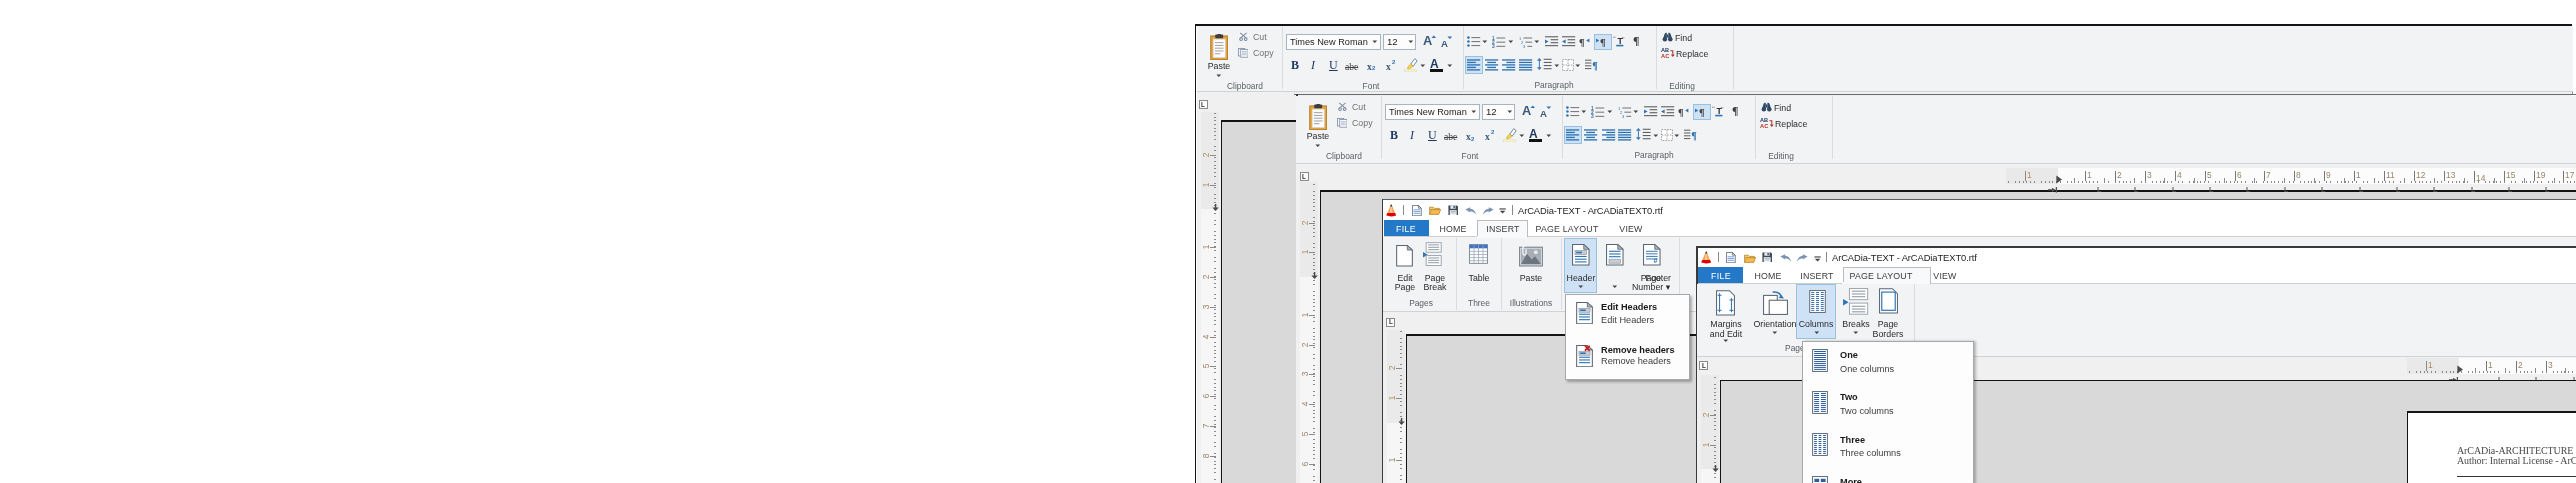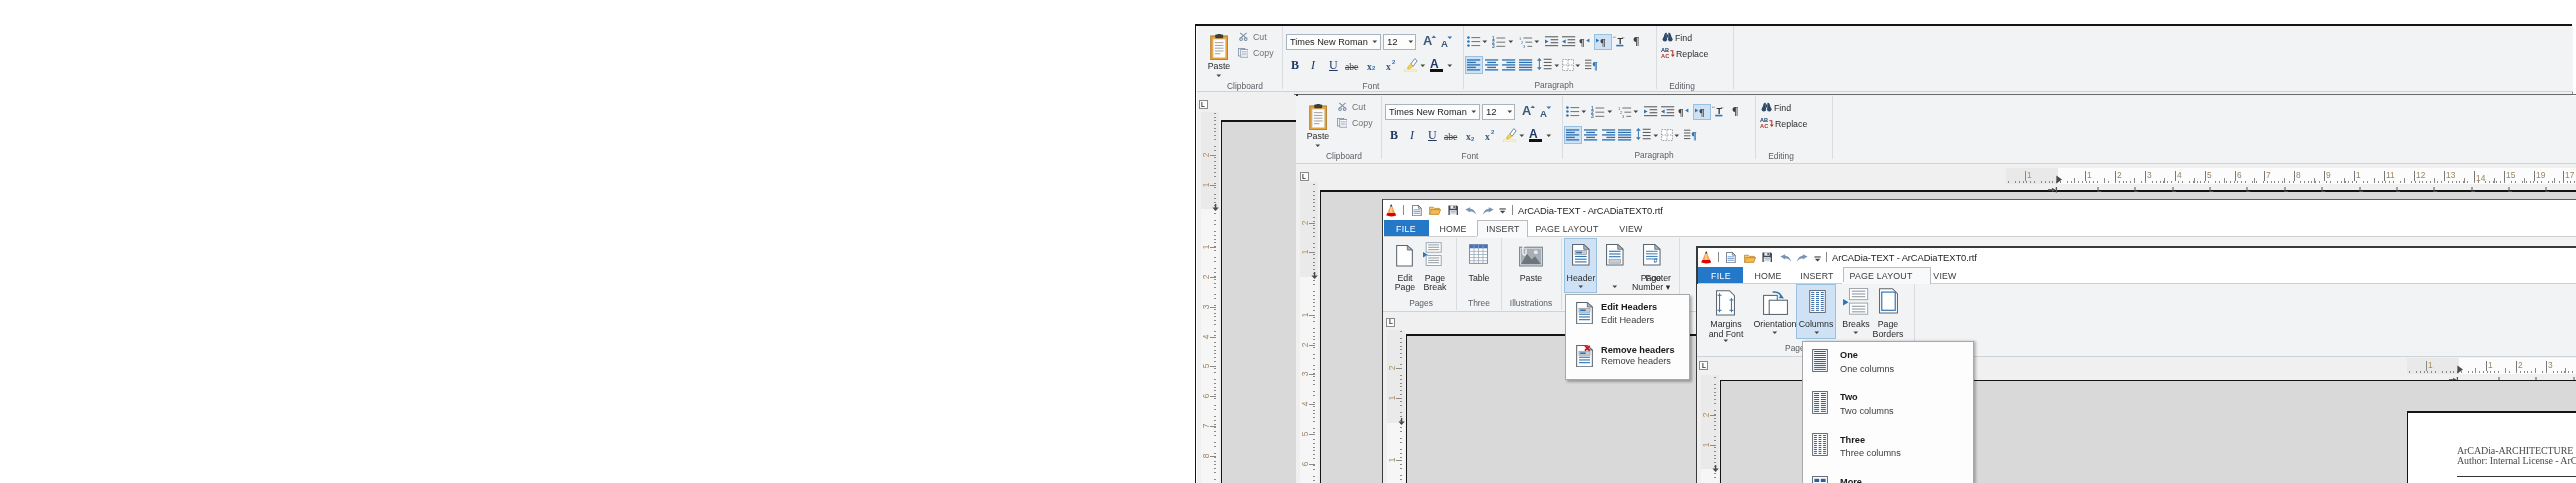--- a/index.html
+++ b/index.html
@@ -931,21 +931,21 @@
         <g stroke="#2e74b5" stroke-width="1.3">
           <line x1="4.5" y1="4" x2="4.5" y2="28"></line>
           <line x1="19.5" y1="10" x2="19.5" y2="28"></line>
           <line x1="2" y1="6.5" x2="7" y2="6.5"></line>
           <line x1="2" y1="25.5" x2="7" y2="25.5"></line>
           <line x1="17" y1="25.5" x2="22" y2="25.5"></line>
           <line x1="17" y1="12.5" x2="22" y2="12.5"></line>
         </g>
       </svg>
 <div style="position:absolute;left:1670px;top:319px;width:112px;font:normal 8.8px 'Liberation Sans',sans-serif;color:#2b2b2b;line-height:10.4px;white-space:nowrap;letter-spacing:0;text-align:center;">Margins</div>
-<div style="position:absolute;left:1670px;top:329px;width:112px;font:normal 8.8px 'Liberation Sans',sans-serif;color:#2b2b2b;line-height:10.4px;white-space:nowrap;letter-spacing:0;text-align:center;">and Font</div>
+<div style="position:absolute;left:1670px;top:329px;width:112px;font:normal 8.8px 'Liberation Sans',sans-serif;color:#2b2b2b;line-height:10.4px;white-space:nowrap;letter-spacing:0;text-align:center;">and Edit</div>
 <svg style="position:absolute;left:1723px;top:339px" width="5.6" height="3.2" viewBox="0 0 7 4">
         <polygon points="0.5,0.5 6.5,0.5 3.5,3.8" fill="#444"></polygon>
       </svg>
 <svg style="position:absolute;left:1763px;top:290px" width="25" height="25" viewBox="0 0 31 31">
         <rect x="0.7" y="6.7" width="17" height="23.6" fill="#fff" stroke="#5a6570" stroke-width="1.3"></rect>
         <rect x="7.7" y="12.7" width="22.6" height="17.6" fill="#fff" stroke="#5a6570" stroke-width="1.3"></rect>
         <path d="M12,2.5 q9,-1 10.5,6" stroke="#2e74b5" stroke-width="1.8" fill="none"></path>
         <polygon points="22.5,5.5 26,10.5 19.5,10" fill="#2e74b5"></polygon>
       </svg>
 <div style="position:absolute;left:1719px;top:319px;width:112px;font:normal 8.8px 'Liberation Sans',sans-serif;color:#2b2b2b;line-height:10.4px;white-space:nowrap;letter-spacing:0;text-align:center;">Orientation</div>

